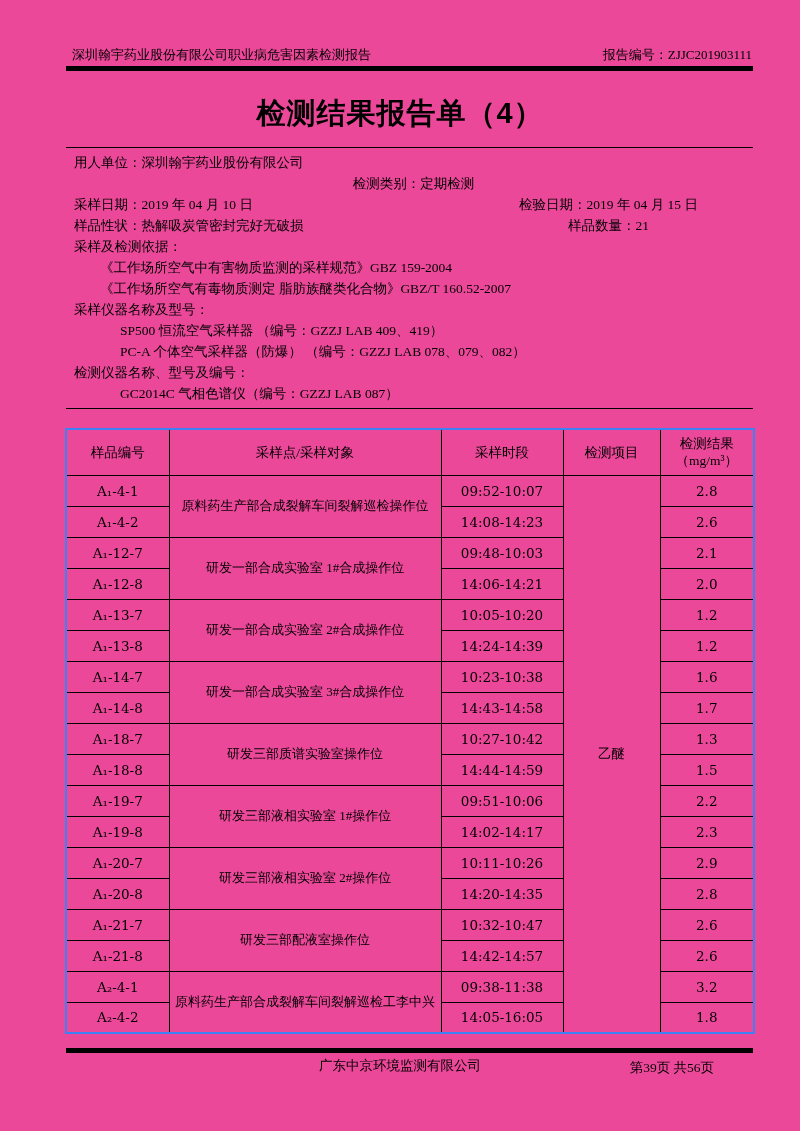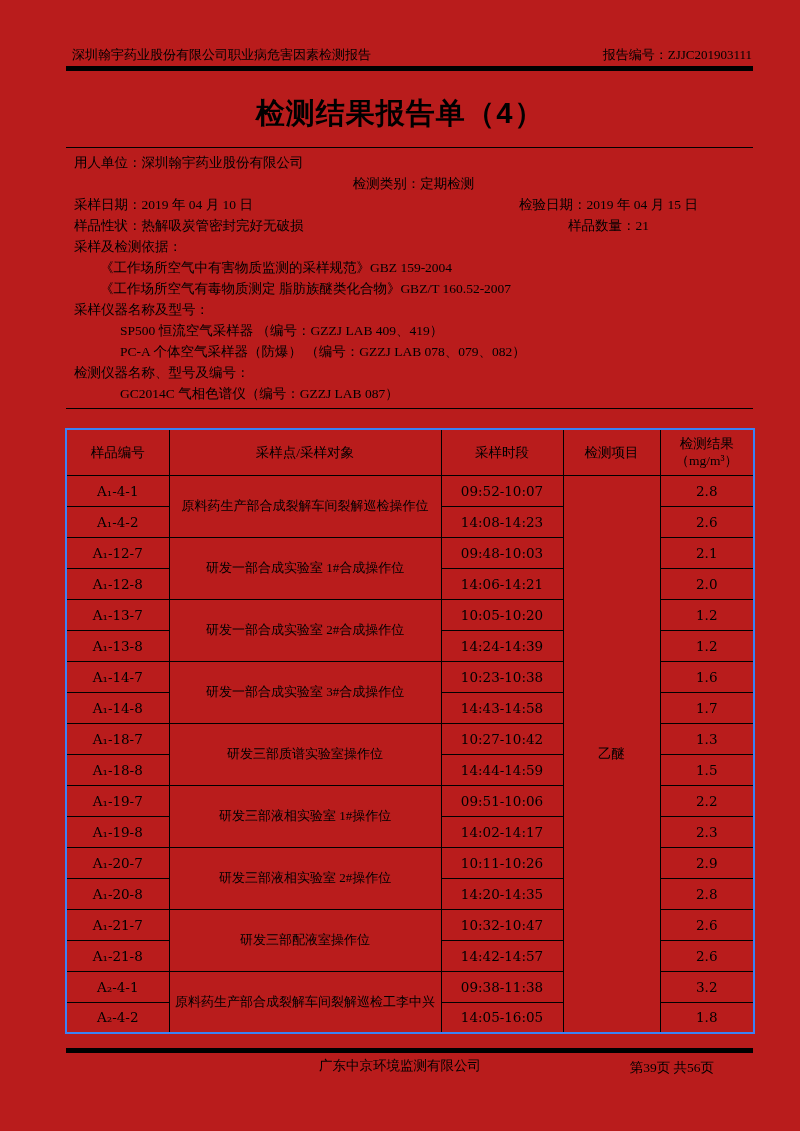--- a/index.html
+++ b/index.html
@@ -1,37 +1,37 @@
 <!DOCTYPE html>
 <html><head>
 <meta charset="utf-8">
 <style>
   * { margin:0; padding:0; box-sizing:border-box; }
   html,body { background:#888; }
   .page {
     position:relative;
     width:800px; height:1131px;
     margin:0 auto;
-    background:#b91c1c;
+    background:#ec4899;
     color:#000;
     font-family:"Liberation Serif","DejaVu Serif",serif;
     overflow:hidden;
   }
   
   .doc-header {
     position:absolute; left:72px; right:48px; top:46px;
     display:flex; justify-content:space-between; align-items:flex-end;
     font-size:13px; white-space:nowrap;
   }
   .rule { position:absolute; left:66px; right:47px; background:#000; }
   .header-rule { top:66px; height:5px; }
   .doc-title {
     position:absolute; left:0; right:0; top:94px;
     text-align:center;
-    font-family:Liberation Mono, monospace;
+    font-family:Liberation Sans, sans-serif;
     font-weight:bold; font-size:29px; letter-spacing:1px;
   }
   .title-rule { top:147px; height:1px; }
   
   .info {
     position:absolute; left:74px; right:47px; top:152px;
     font-size:13.5px; line-height:21px;
   }
   .info-row { display:flex;gap:44px; }
   .info-left { width:346px; }

